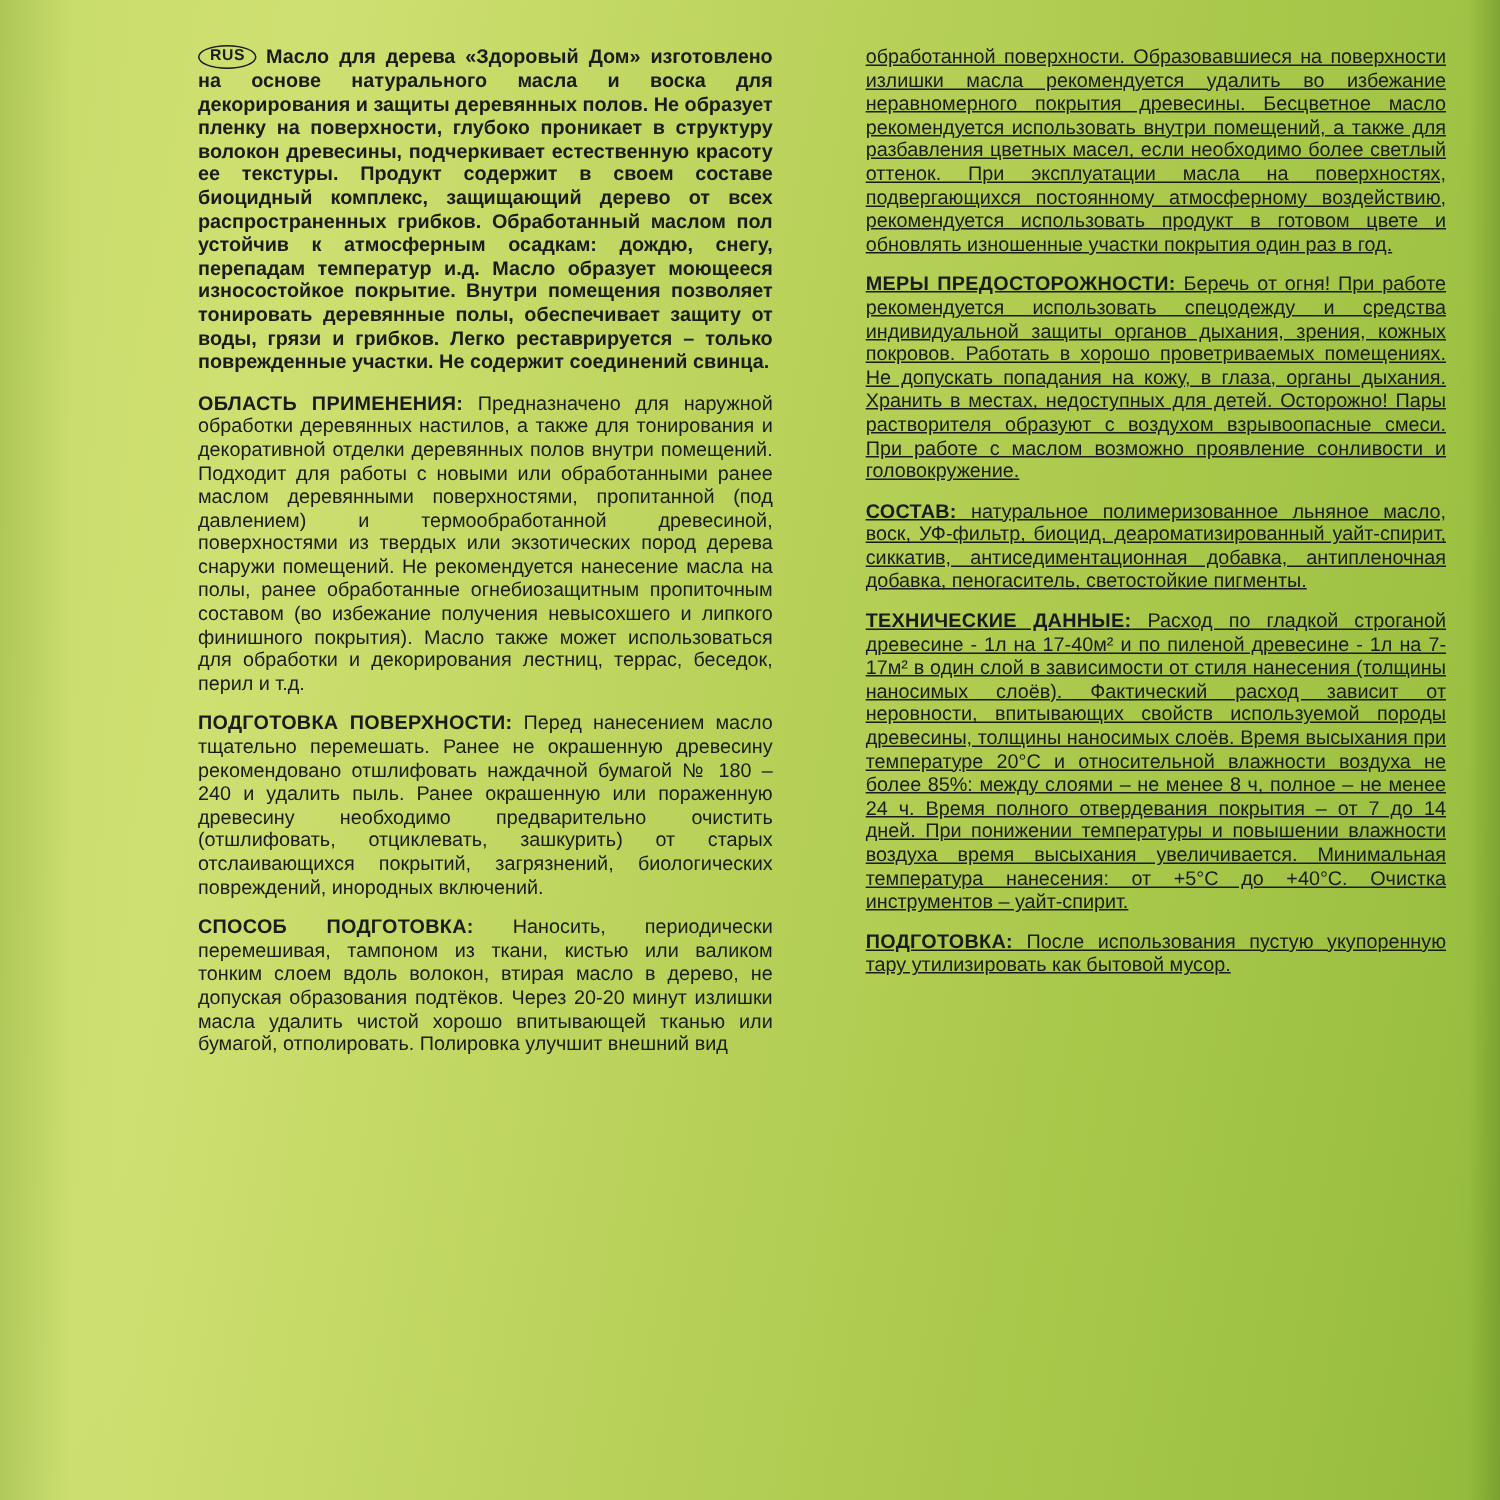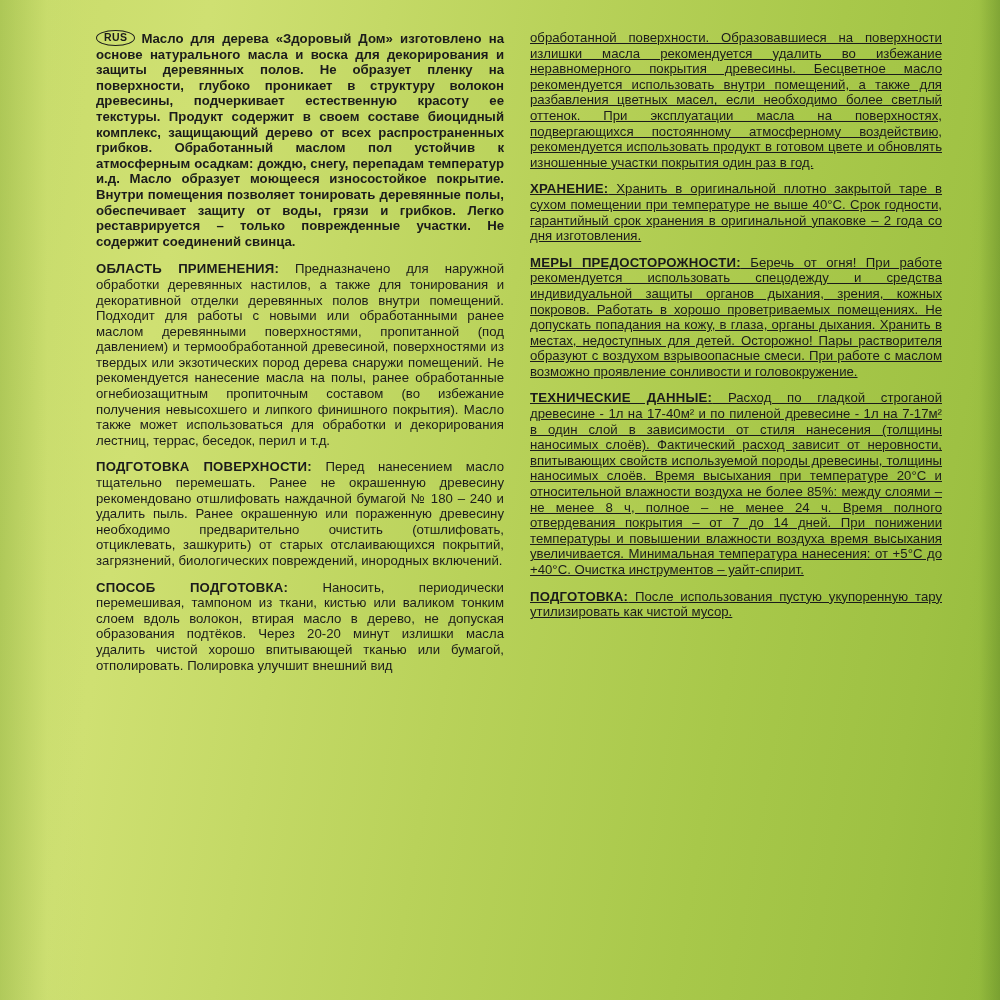--- a/index.html
+++ b/index.html
@@ -32,20 +32,21 @@
     display: flex;
     gap: 26px;
   }
   .col {
     width: 408px;
     color: #1b1b1b;
     font-size: 13.2px;
     line-height: 15.6px;
     text-align: justify;
     text-justify: inter-word;
+    margin-left: 36px;
   }
   .col.right { width: 412px; text-decoration: underline; }
   p { margin: 0 0 0 0; }
   .intro {
     font-weight: bold;
     text-align: justify;
     margin-bottom: 12px;
   }
   .rus-badge {
     display: inline-block;
@@ -94,32 +95,32 @@
       </p>
 
     </div>
 
     <div class="col right">
 
       <p class="section">
         <span>обработанной поверхности. Образовавшиеся на поверхности излишки масла рекомендуется удалить во избежание неравномерного покрытия древесины. Бесцветное масло рекомендуется использовать внутри помещений, а также для разбавления цветных масел, если необходимо более светлый оттенок. При эксплуатации масла на поверхностях, подвергающихся постоянному атмосферному воздействию, рекомендуется использовать продукт в готовом цвете и обновлять изношенные участки покрытия один раз в год.</span>
       </p>
 
-      <p class="section">
-        <span class="heading">ХРАНЕНИЕ:</span><span> Хранить в оригинальной плотно закрытой таре в сухом помещении при температуре не выше 40°С. Срок годности, гарантийный срок хранения в оригинальной упаковке – 2 года со дня изготовления.</span>
-      </p>
 
       <p class="section">
         <span class="heading">МЕРЫ ПРЕДОСТОРОЖНОСТИ:</span><span> Беречь от огня! При работе рекомендуется использовать спецодежду и средства индивидуальной защиты органов дыхания, зрения, кожных покровов. Работать в хорошо проветриваемых помещениях. Не допускать попадания на кожу, в глаза, органы дыхания. Хранить в местах, недоступных для детей. Осторожно! Пары растворителя образуют с воздухом взрывоопасные смеси. При работе с маслом возможно проявление сонливости и головокружение.</span>
       </p>
 
+      <p class="section">
+        <span class="heading">СОСТАВ:</span><span> натуральное полимеризованное льняное масло, воск, УФ-фильтр, биоцид, деароматизированный уайт-спирит, сиккатив, антиседиментационная добавка, антипленочная добавка, пеногаситель, светостойкие пигменты.</span>
+      </p>
 
       <p class="section">
         <span class="heading">ТЕХНИЧЕСКИЕ ДАННЫЕ:</span><span> Расход по гладкой строганой древесине - 1л на 17-40м² и по пиленой древесине - 1л на 7-17м² в один слой в зависимости от стиля нанесения (толщины наносимых слоёв). Фактический расход зависит от неровности, впитывающих свойств используемой породы древесины, толщины наносимых слоёв. Время высыхания при температуре 20°С и относительной влажности воздуха не более 85%: между слоями – не менее 8 ч, полное – не менее 24 ч. Время полного отвердевания покрытия – от 7 до 14 дней. При понижении температуры и повышении влажности воздуха время высыхания увеличивается. Минимальная температура нанесения: от +5°С до +40°С. Очистка инструментов – уайт-спирит.</span>
       </p>
 
       <p class="section">
-        <span class="heading">ПОДГОТОВКА:</span><span> После использования пустую укупоренную тару утилизировать как чистой мусор.</span>
+        <span class="heading">ПОДГОТОВКА:</span><span> После использования пустую укупоренную тару утилизировать как бытовой мусор.</span>
       </p>
 
     </div>
   </div>
 </div>
 
 </body></html>

